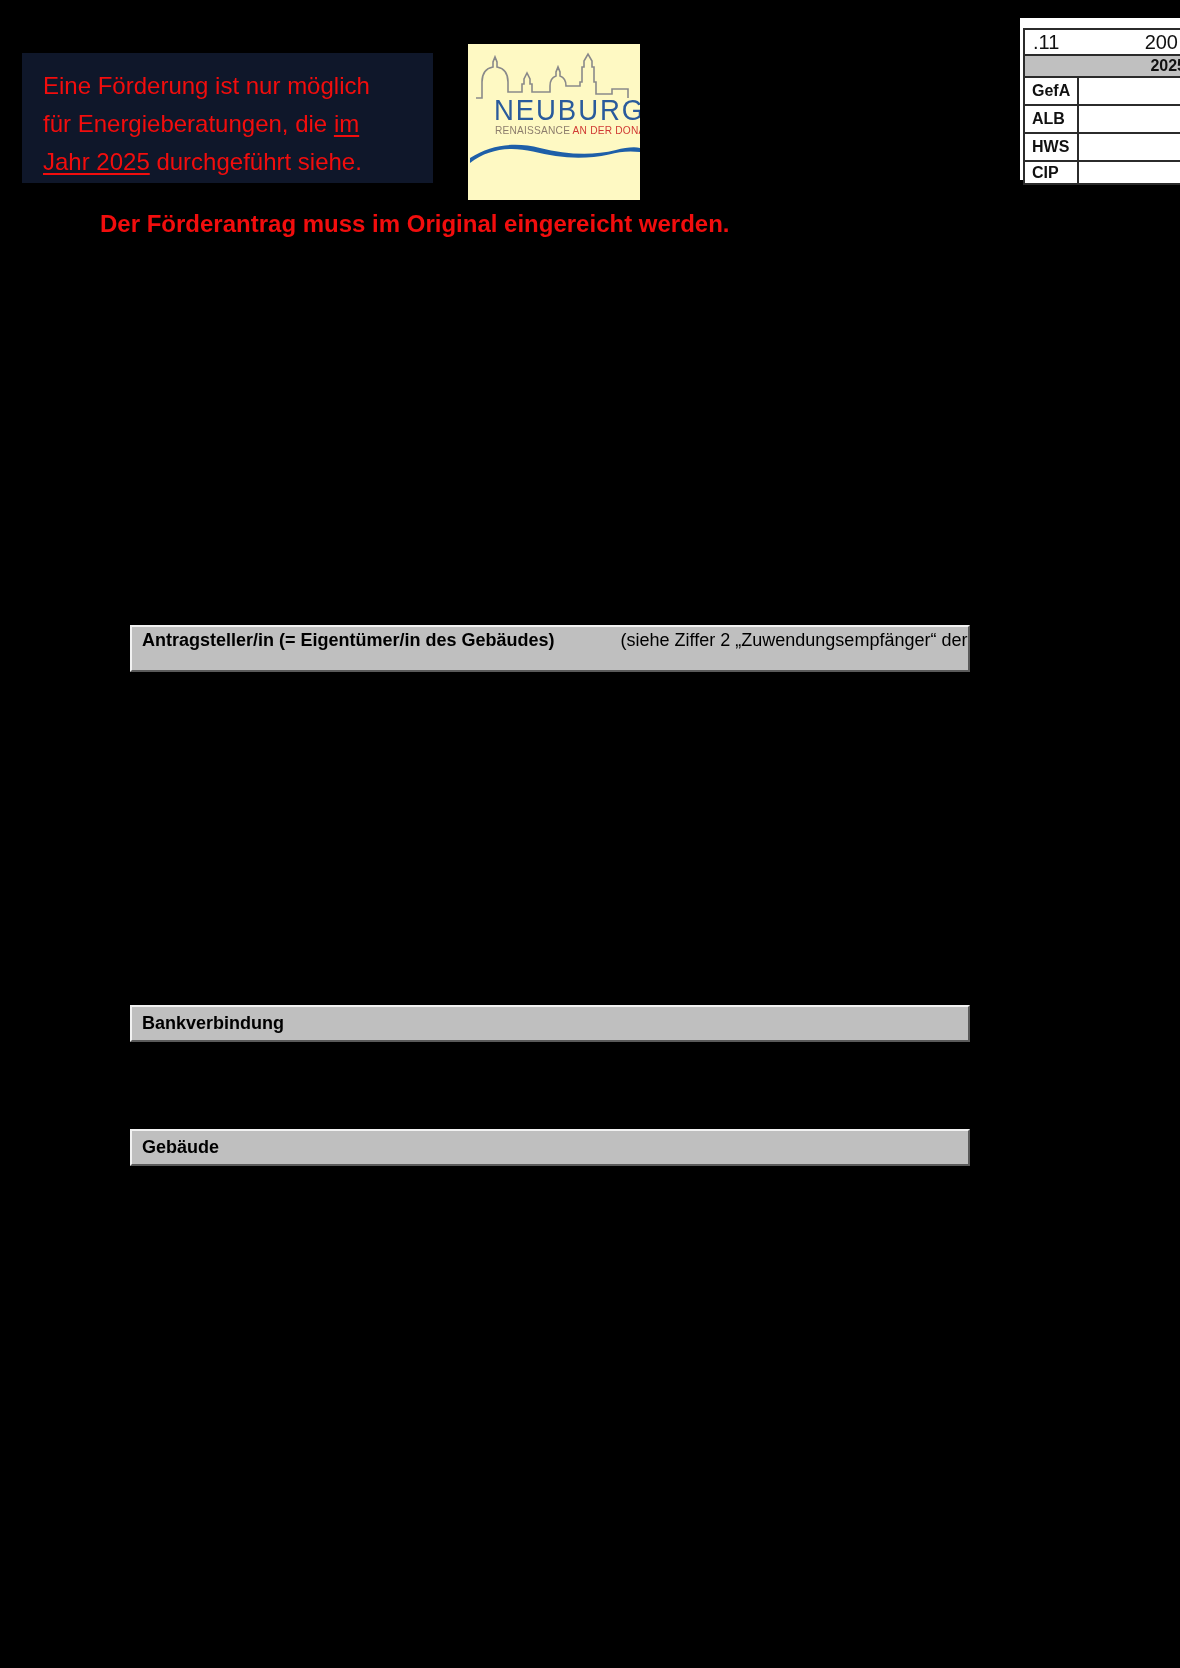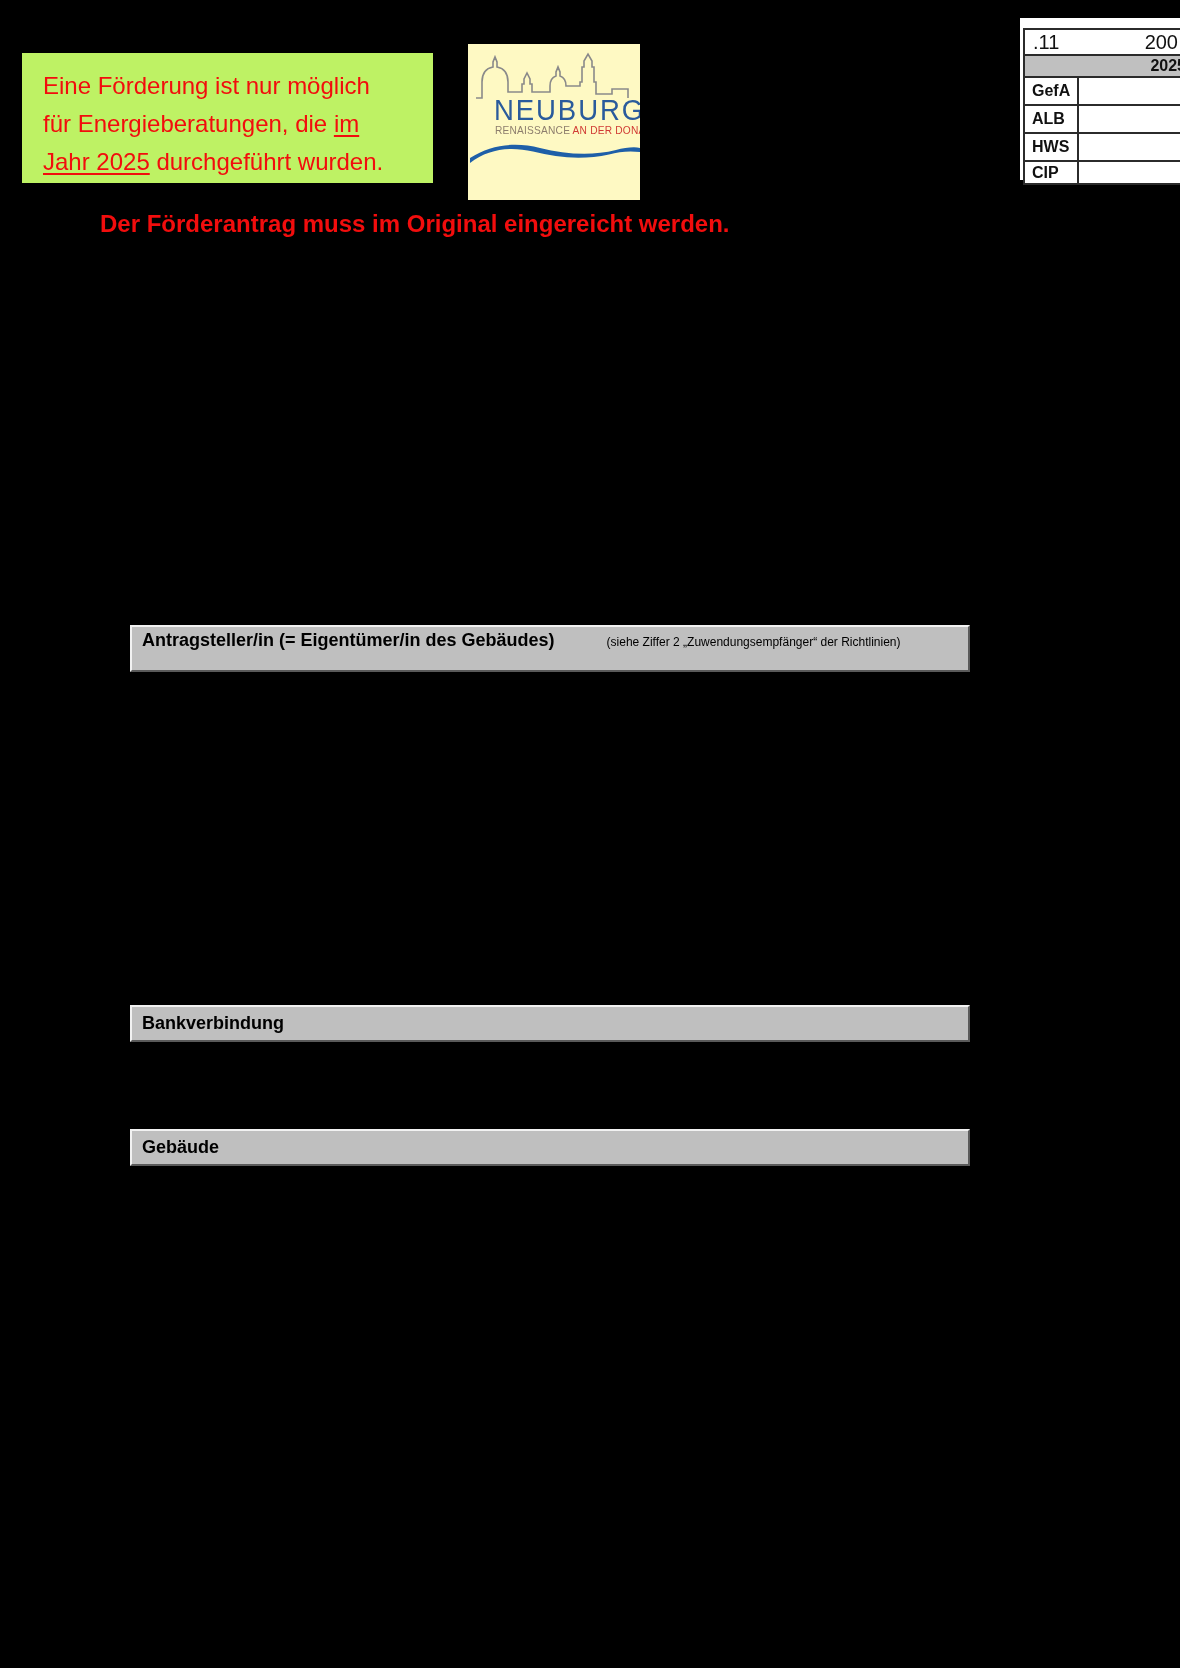--- a/index.html
+++ b/index.html
@@ -7,21 +7,21 @@
     position:relative;
     width:1180px;height:1668px;
     background:var(--page_bg,#000);
     font-family:"Liberation Sans", sans-serif;
     overflow:hidden;
   }
 
   
   .notice-box{
     position:absolute;left:22px;top:53px;width:411px;height:130px;
-    background:#bef264;box-sizing:border-box;
+    background:#0f172a;box-sizing:border-box;
     padding:14px 6px 0 21px;
     color:var(--notice_red,#f20d0d);
     font-size:24px;line-height:38px;
   }
   .notice-box .u{text-decoration:underline;text-underline-offset:3px;}
 
   
   .logo{
     position:absolute;left:468px;top:44px;width:172px;height:156px;
     background:#fef9c3;overflow:hidden;
@@ -85,37 +85,37 @@
   
   .section-bar{
     position:absolute;left:130px;width:840px;box-sizing:border-box;
     background:var(--bar_gray,#bfbfbf);color:#000000;
     border-top:2px solid #f2f2f2;border-left:2px solid #f2f2f2;
     border-right:2px solid #5a5a5a;border-bottom:2px solid #5a5a5a;
   }
   .bar-applicant{top:625px;height:47px;padding:3px 10px;}
   .bar-applicant .row1{display:flex;align-items:baseline;}
   .bar-applicant .row1 .title{font-weight:bold;font-size:18px;line-height:21px;white-space:nowrap;}
-  .bar-applicant .row1 .note{font-size:12px;margin-left:52px;white-space:nowrap;}
+  .bar-applicant .row1 .note{font-size:18px;margin-left:66px;white-space:nowrap;}
   .bar-applicant .row2{font-size:14.5px;line-height:18px;margin-top:19px;}
   .bar-applicant .row2 .u{text-decoration:underline;}
   .bar-simple{height:37px;display:flex;align-items:center;padding-left:10px;
     font-weight:bold;font-size:18px;}
   .bar-bank{top:1005px;}
   .bar-building{top:1129px;}
 </style>
 </head>
 <body>
 
 <div id="stage">
 
   <div class="notice-box">
     <div><span>Eine Förderung ist nur möglich</span></div>
     <div><span>für Energieberatungen, die </span><span class="u">im</span></div>
-    <div><span class="u">Jahr 2025</span><span> durchgeführt wurden.</span></div>
+    <div><span class="u">Jahr 2025</span><span> durchgeführt siehe.</span></div>
   </div>
 
   <div class="logo">
     <svg class="skyline" viewBox="0 0 156 48" preserveAspectRatio="none">
       <path d="M0 46 H6 V30 Q6 17 17 15 V10 L19 5 L21 10 V15 Q32 17 32 30 V40 H46 V32 H48 V27 L51 21 L54 27 V32 H56 V40 H74 V34 Q74 26 80 24 V20 L82 15 L84 20 V24 Q90 26 90 34 H104 V30 H106 V15 H108 V9 L112 2 L116 9 V15 H118 V30 H120 V42 H136 V37 H152 V46" fill="none" stroke="#8a8a8a" stroke-width="1.6"></path>
     </svg>
     <div class="logo-name">NEUBURG</div>
     <div class="logo-sub">
       <span class="sub-left">RENAISSANCE </span><span class="sub-right">AN DER DONAU</span>
     </div>

